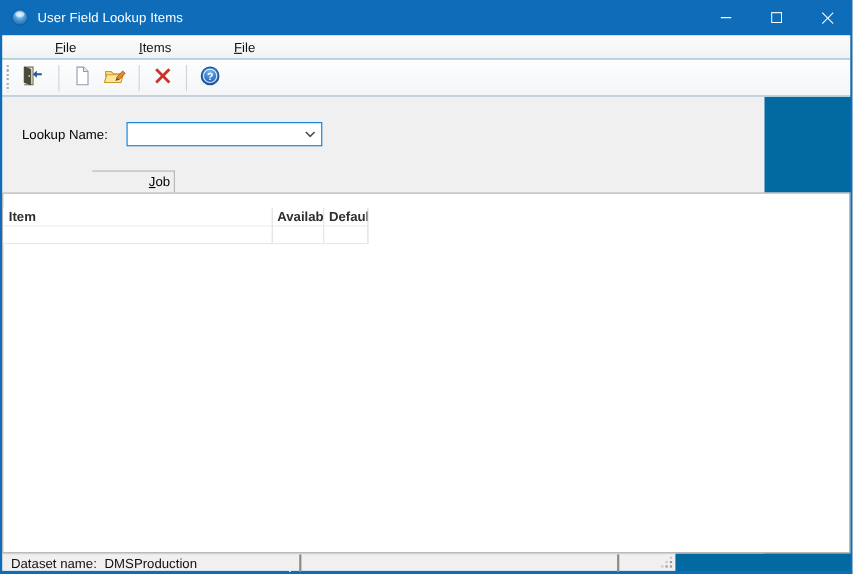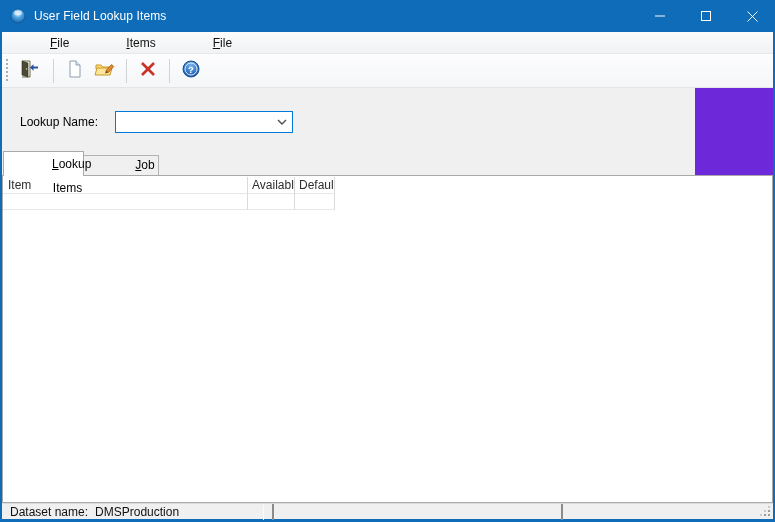--- a/index.html
+++ b/index.html
@@ -1,19 +1,19 @@
 <!DOCTYPE html>
 <html><head>
 <meta charset="utf-8">
 <style>
   * { margin:0; padding:0; box-sizing:border-box; }
   html,body { width:775px; height:522px; background:#d8d8d8; }
   body { font-family:"Liberation Sans", sans-serif; font-size:12px; color:#1a1a1a; }
 
-  .window { position:relative; width:775px; height:522px; background:#6d28d9; overflow:hidden; }
+  .window { position:relative; width:775px; height:522px; background:#0369a1; overflow:hidden; }
 
   
   .titlebar { position:absolute; left:0; top:0; width:775px; height:32px;
               background:#0e6cb8; display:flex; align-items:center; }
   .app-icon { width:16px; height:16px; margin-left:10px; flex:0 0 auto; }
   .title-text { color:#ffffff; margin-left:8px; font-size:12px; letter-spacing:.1px; }
   .win-controls { position:absolute; right:0; top:0; height:32px; display:flex; }
   .win-btn { width:46px; height:32px; display:flex; align-items:center; justify-content:center; cursor:default; }
 
   
@@ -52,31 +52,31 @@
   
   .tab { position:absolute; text-align:center; cursor:default; }
   .tab.active { left:1px; top:63px; width:81px; height:25px; line-height:24px; background:#ffffff;
                 border:1px solid #a9a9a9; border-bottom:none; z-index:3; color:#000; }
   .tab.inactive { left:82px; top:67px; width:75px; height:20px; line-height:19px; background:#f0f0f0;
                   border:1px solid #b3b3b3; border-bottom:none; border-left:none; z-index:1; color:#000; }
 
   
   .tabpage { position:absolute; left:0; top:87px; width:771px; height:328px; background:#ffffff;
              border:1px solid #a9a9a9; z-index:2; }
-  .grid { position:absolute; left:0; top:1px; }
+  .grid { position:absolute; left:0; top:13px;font-weight:bold; }
   .grid-row { display:flex; }
   .gcell { border-right:1px solid #d9d9d9; border-bottom:1px solid #e7e7e7; height:17px;
            line-height:16px; color:#2e2e2e; overflow:hidden; white-space:nowrap; background:#fff; }
   .gcell.item      { width:245px; padding-left:5px; }
   .gcell.available { width:47px;  padding-left:4px; }
   .gcell.default   { width:40px;  padding-left:4px; }
   .grid-row.blank .gcell { height:16px; }
 
   
-  .statusbar { position:absolute; left:2px; top:503px; width:771px; height:16px; background:#f0f0f0;
+  .statusbar { position:absolute; left:2px; top:503px; width:612px; height:16px; background:#f0f0f0;
                border-top:1px solid #dcdcdc; }
   .status-text { position:absolute; left:8px; top:1px; line-height:14px; color:#111; }
   .status-text .val { margin-left:7px; }
   .sb-sep-light { position:absolute; left:261px; top:1px; width:1px; height:15px; background:#dadada;
                   border-right:1px solid #fbfbfb; }
   .sb-sep-dark1 { position:absolute; left:270px; top:0;  width:2px; height:16px; background:#8b8b8b; }
   .sb-sep-dark2 { position:absolute; left:559px; top:0;  width:2px; height:16px; background:#8b8b8b; }
   .resize-grip { position:absolute; right:2px; bottom:2px; width:12px; height:12px; }
 </style>
 </head>
@@ -203,21 +203,20 @@
 
     <div class="combobox">
       <span class="combo-value"></span>
       <span class="combo-chevron">
         <svg width="10" height="6" viewBox="0 0 10 6">
             <polyline points="1,1 5,5 9,1" fill="none" stroke="#4d4d4d" stroke-width="1.4"></polyline>
           </svg>
       </span>
     </div>
 
-    <div class="tab active mnemonic">Lookup Items</div>
     <div class="tab inactive mnemonic">Job Conditions</div>
 
     <div class="tabpage">
       <div class="grid">
         <div class="grid-row header">
           <div class="gcell item">Item</div>
           <div class="gcell available">Available</div>
           <div class="gcell default">Default</div>
         </div>
         <div class="grid-row blank">

